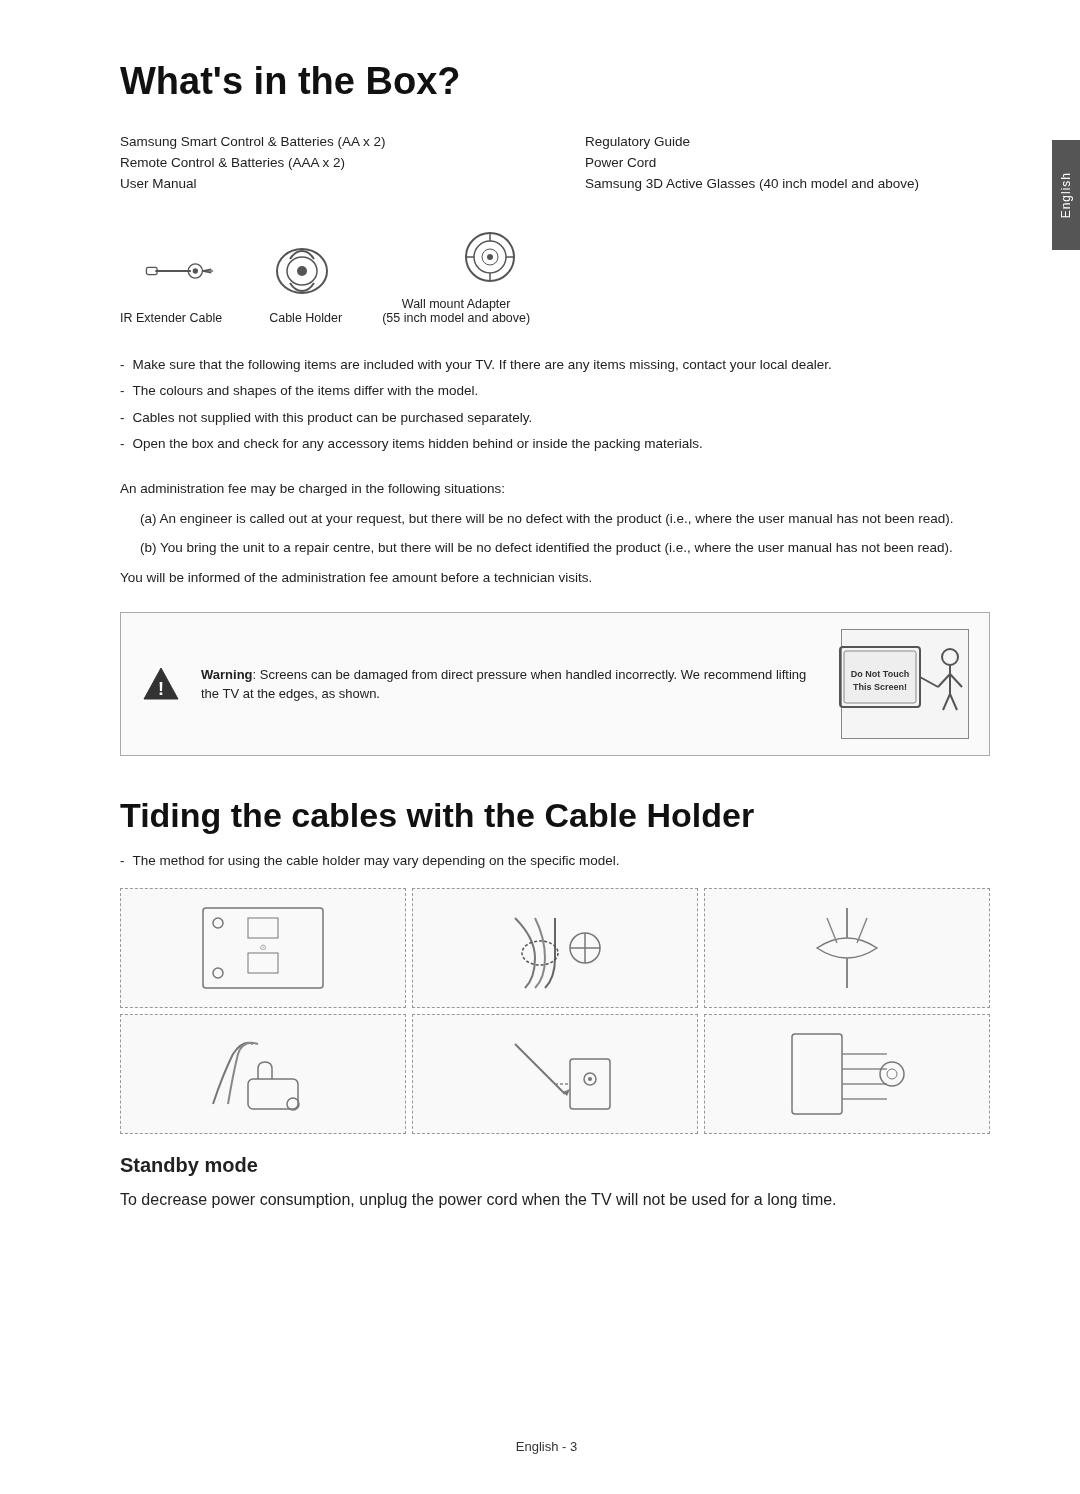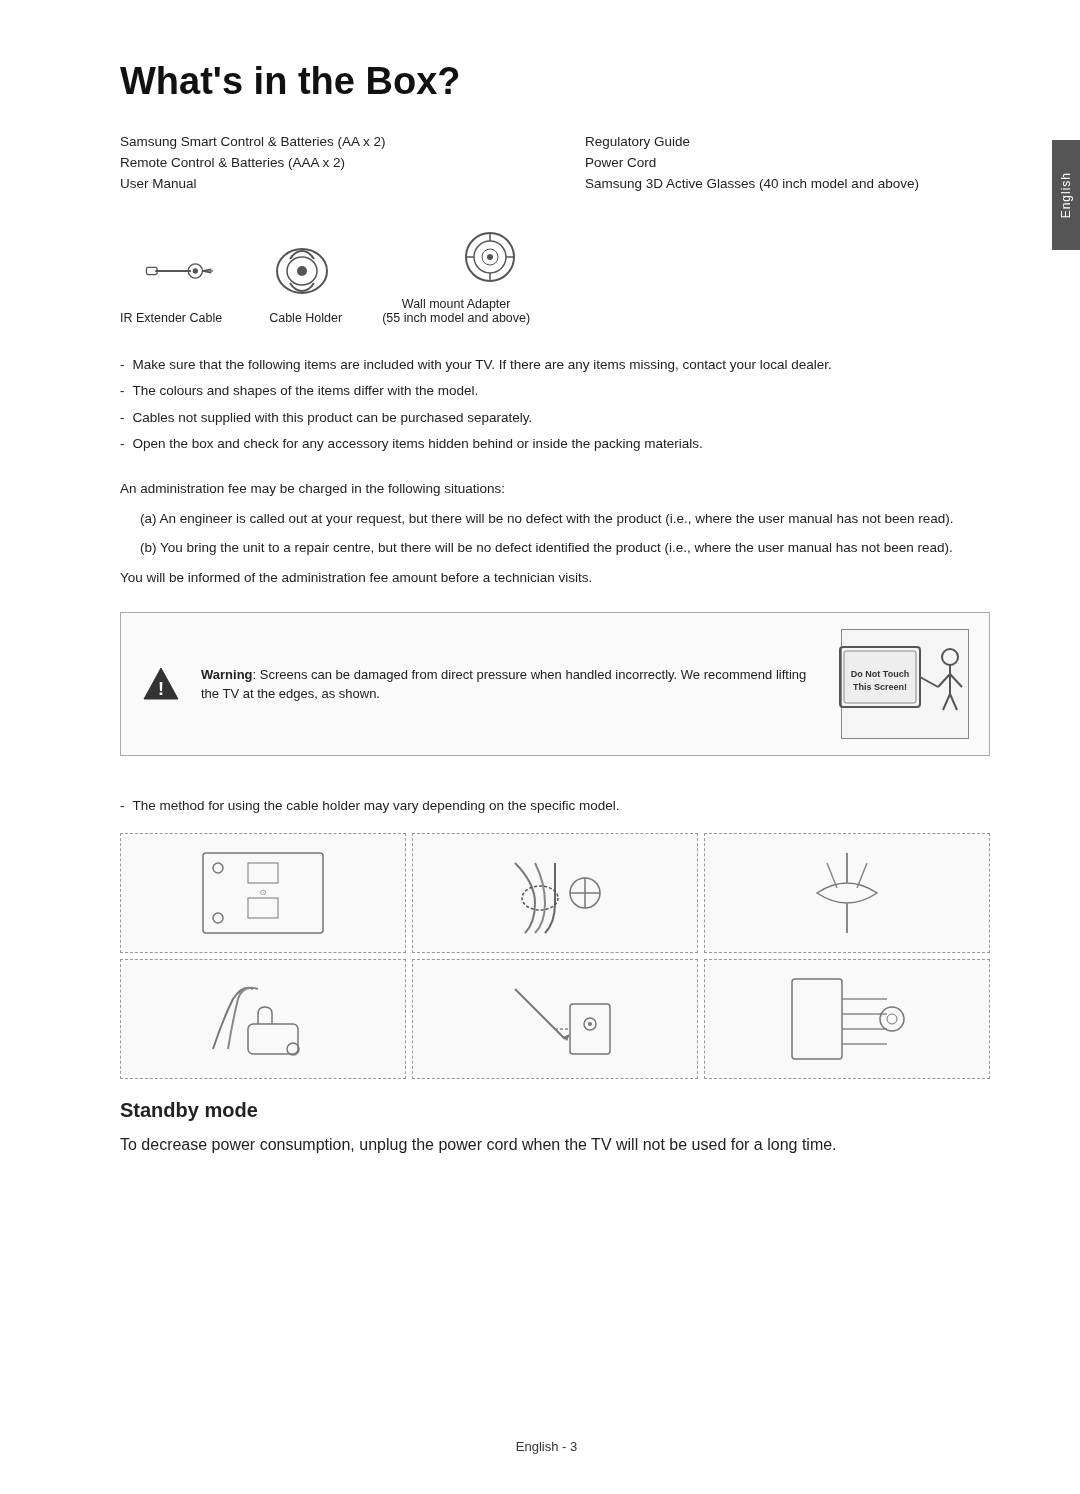--- a/index.html
+++ b/index.html
@@ -329,20 +329,21 @@
         <line x1="120" y1="62" x2="127" y2="78" stroke="#555" stroke-width="2"></line>
 
         <line x1="108" y1="55" x2="90" y2="45" stroke="#555" stroke-width="2"></line>
 
         <text x="50" y="45" text-anchor="middle" font-size="9" fill="#333" font-weight="bold">Do Not Touch</text>
         <text x="50" y="58" text-anchor="middle" font-size="9" fill="#333" font-weight="bold">This Screen!</text>
       </svg>
     </div>
   </div>
 
+  <h2 class="section-title-2">Tiding the cables with the Cable Holder</h2>
 
   <div class="note-item" style="margin-bottom:16px;">
     <span class="note-dash">-</span>
     <span>The method for using the cable holder may vary depending on the specific model.</span>
   </div>
 
   <div class="cable-images-row">
     <div class="cable-img-box">
       <svg width="140" height="100" viewBox="0 0 140 100">
 

